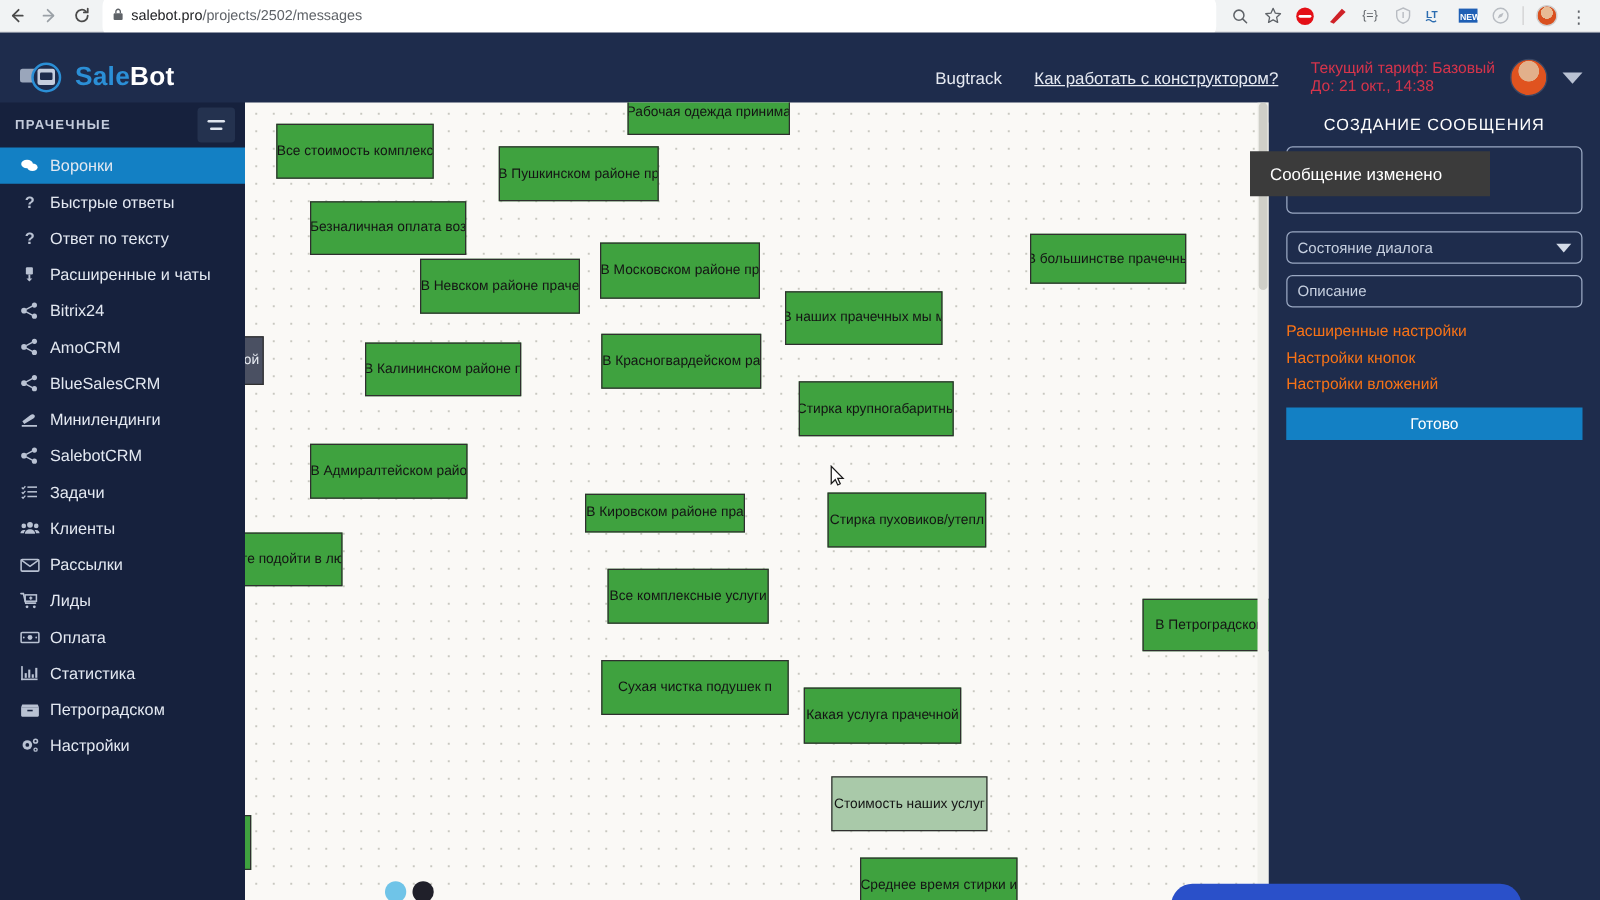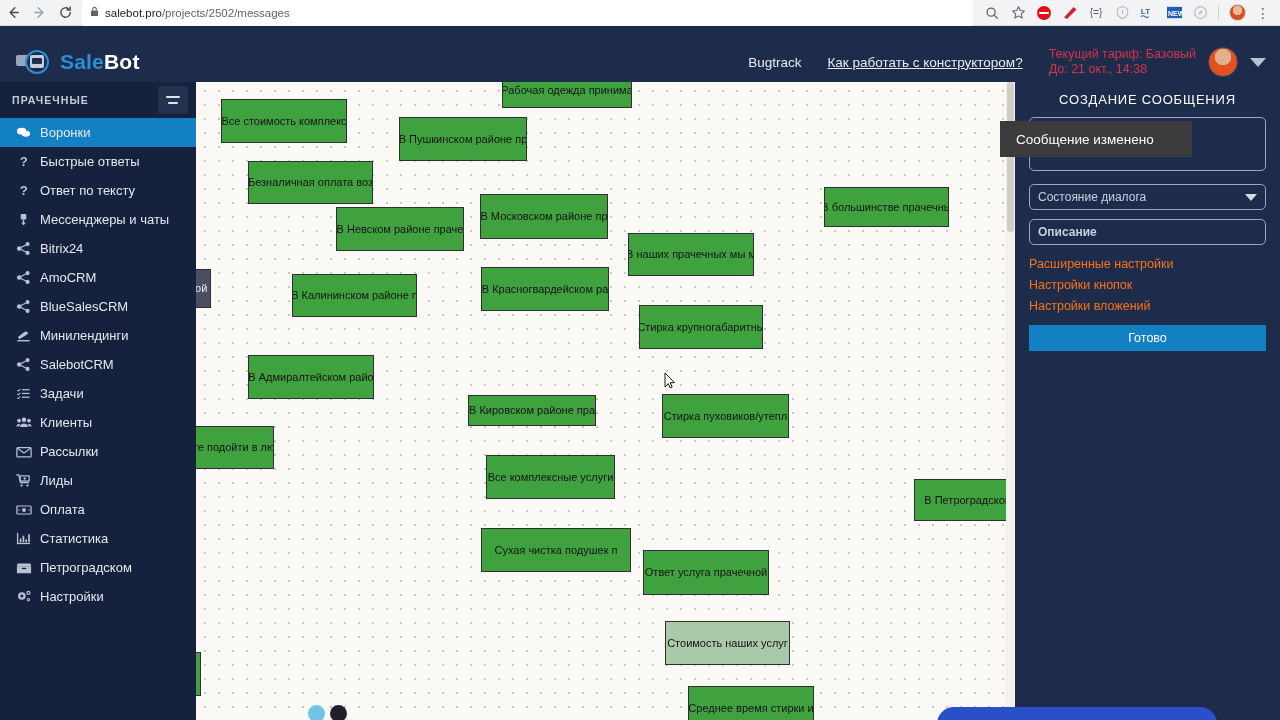--- a/index.html
+++ b/index.html
@@ -160,21 +160,21 @@
     color:#c7d0e0;font-size:12px;box-sizing:border-box;padding:0 8px;margin-top:9px;
     display:flex;align-items:center;position:relative;
   }
   .rp-select .sel-caret{
     position:absolute;right:8px;top:9px;width:0;height:0;
     border-left:6px solid transparent;border-right:6px solid transparent;border-top:7px solid #d4dbe8;
   }
   .rp-input{
     width:100%;height:26px;background:transparent;border:1px solid #9aa8c2;border-radius:5px;
     color:#c7d0e0;font-size:12px;box-sizing:border-box;padding:0 8px;margin-top:9px;
-    display:flex;align-items:center;font-weight:bold;
+    display:flex;align-items:center;
   }
   .rp-link{
     display:block;color:#f97316;font-size:12.5px;margin-top:7px;text-decoration:none;
   }
   .rp-link.first{margin-top:12px;}
   .rp-done{
     width:100%;height:26px;background:#1380c4;color:#ffffff;font-size:12.5px;
     display:flex;align-items:center;justify-content:center;margin-top:12px;border:none;
     font-family:"Liberation Sans","DejaVu Sans",sans-serif;
   }
@@ -338,21 +338,21 @@
           <span>Ответ по тексту</span>
         </div>
         <div class="sb-item">
           <span class="sb-ico">
             <svg width="15" height="15" viewBox="0 0 16 16">
               <rect x="5" y="2" width="6" height="6" rx="1" fill="currentColor"></rect>
               <path d="M8 8v5" stroke="currentColor" stroke-width="1.6"></path>
               <path d="M5.5 11.5 8 14l2.5-2.5" fill="currentColor"></path>
             </svg>
           </span>
-          <span>Мессенджеры и чаты</span>
+          <span>Расширенные и чаты</span>
         </div>
         <div class="sb-item">
           <span class="sb-ico">
             <svg width="15" height="15" viewBox="0 0 16 16">
               <circle cx="12.3" cy="3.3" r="2.2" fill="currentColor"></circle>
               <circle cx="12.3" cy="12.7" r="2.2" fill="currentColor"></circle>
               <circle cx="3.4" cy="8" r="2.4" fill="currentColor"></circle>
               <path d="M5.3 6.9 10.5 4.2M5.3 9.1l5.2 2.7" stroke="currentColor" stroke-width="1.3"></path>
             </svg>
           </span>
@@ -550,21 +550,21 @@
         <div class="node" style="left: 290px; top: 373px; width: 129px; height: 44px;">
           <span>Все комплексные услуги</span>
         </div>
         <div class="node" style="left: 718px; top: 397px; width: 124px; height: 42px;">
           <span>В Петроградском ра</span>
         </div>
         <div class="node" style="left: 285px; top: 446px; width: 150px; height: 44px;">
           <span>Сухая чистка подушек п</span>
         </div>
         <div class="node" style="left: 447px; top: 468px; width: 126px; height: 45px;">
-          <span>Ответ услуга прачечной</span>
+          <span>Какая услуга прачечной</span>
         </div>
         <div class="node selected" style="left: 469px; top: 539px; width: 125px; height: 44px;">
           <span>Стоимость наших услуг</span>
         </div>
         <div class="node" style="left: 492px; top: 604px; width: 126px; height: 44px;">
           <span>Среднее время стирки и</span>
         </div>
         <div class="node" style="left: -12px; top: 570px; width: 17px; height: 44px;">
           <span></span>
         </div>

